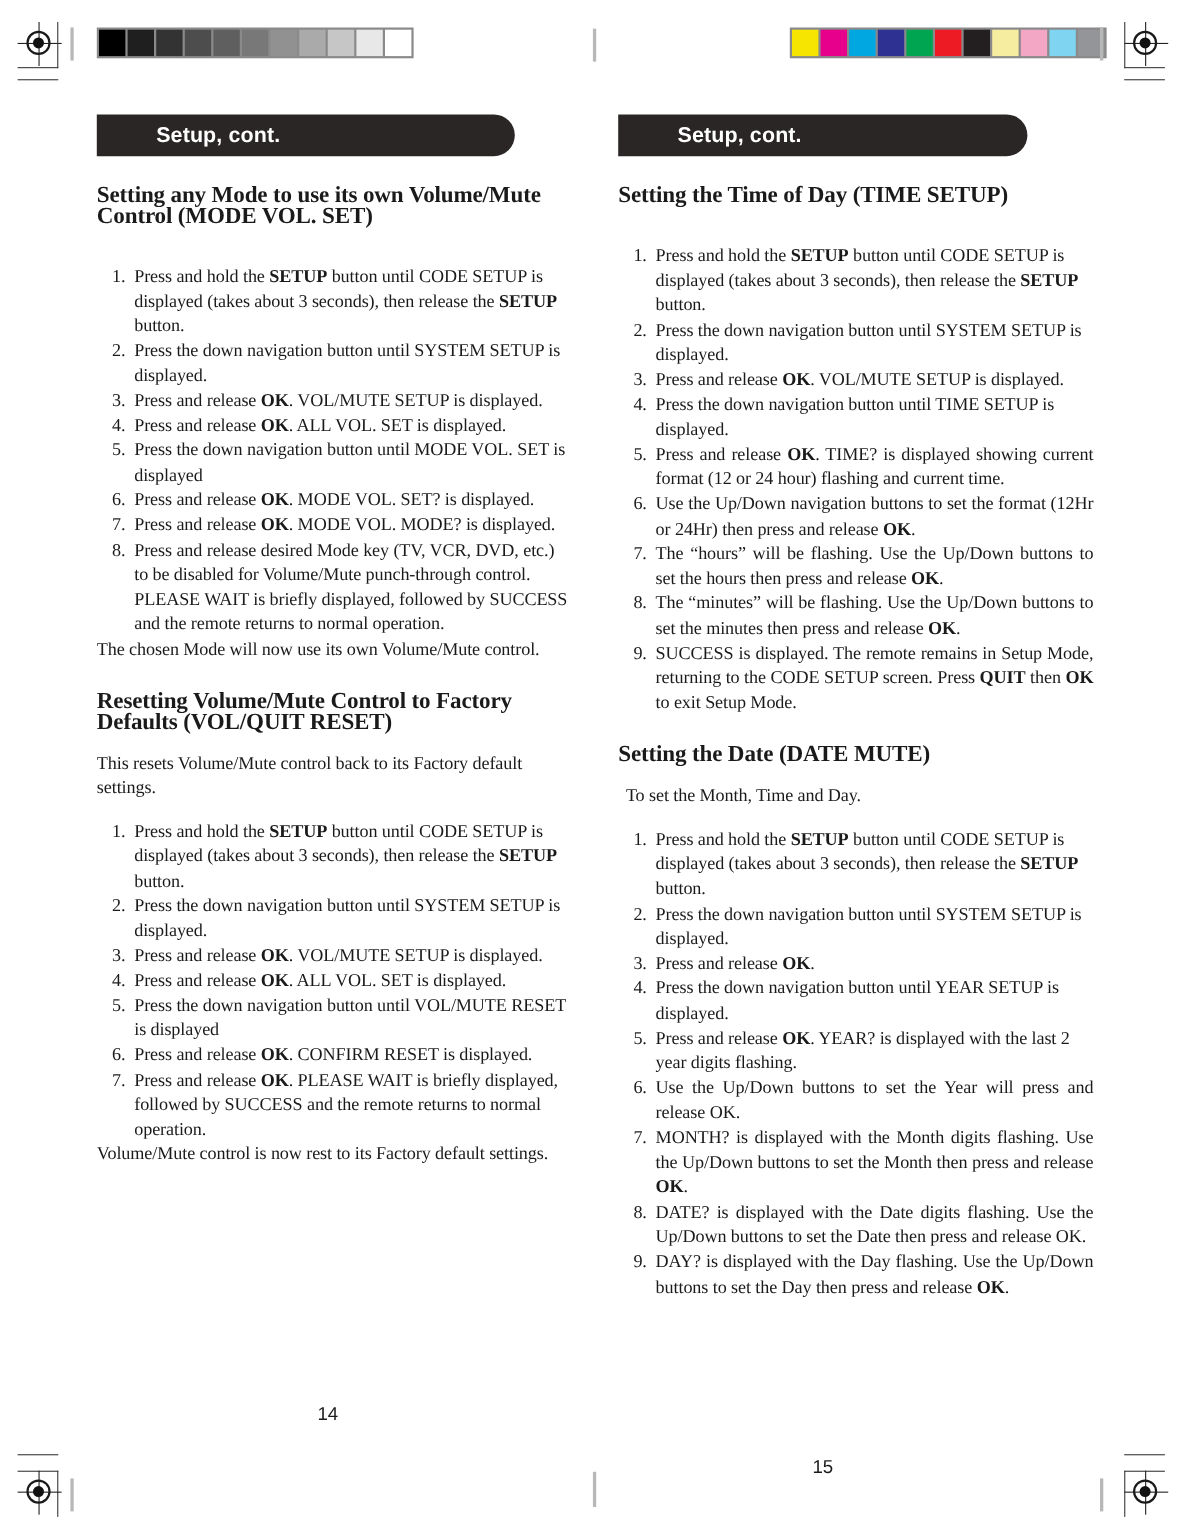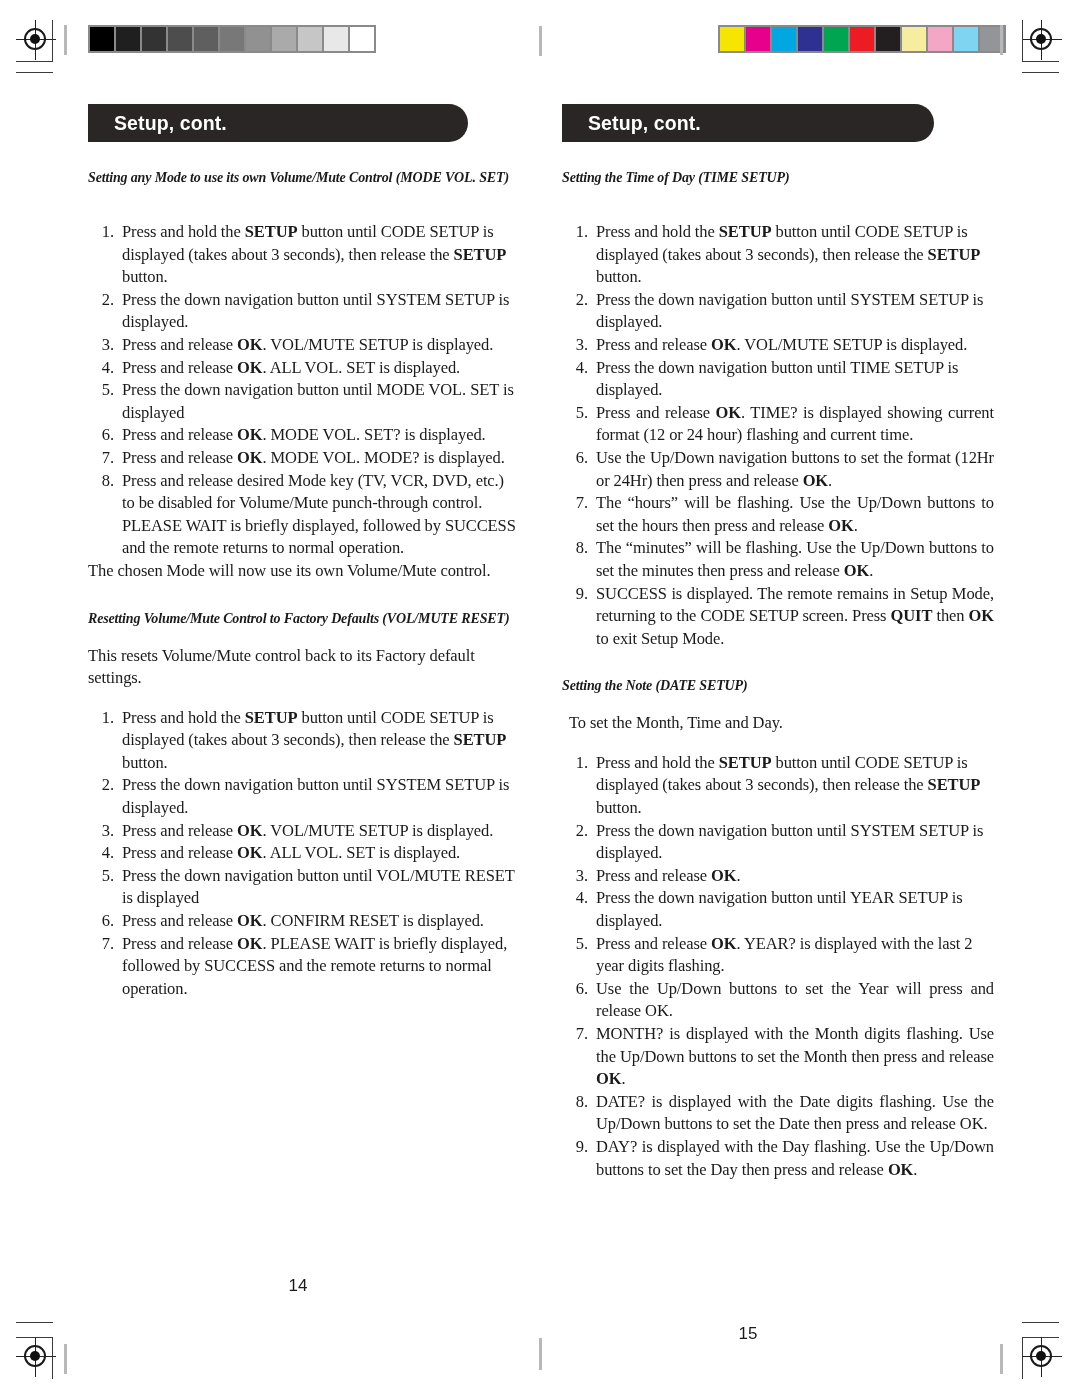--- a/index.html
+++ b/index.html
@@ -105,29 +105,29 @@
     box-sizing: border-box;
   }
   .page-left .banner  { width: 380px; }
   .page-right .banner { width: 372px; }
   .banner-title {
     color: #ffffff;
     font-family: "Liberation Sans", "DejaVu Sans", sans-serif;
     font-weight: bold;
     font-size: 19.5px;
     letter-spacing: 0.1px;
+    margin-left: 28px;
   }
 
   .sec-head {
     font-weight: bold;
-    font-size: 14px;
+    font-size: 21px;
     line-height: 19px;
     margin: 0;
     letter-spacing: -0.15px;
-    font-style: italic;
   }
   .body-para {
     font-size: 16.5px;
     line-height: 22.6px;
     margin: 0;
     letter-spacing: -0.1px;
   }
   .body-para.justify { text-align: justify; }
 
   .steps {
@@ -287,21 +287,21 @@
       </li>
       <li>
         <span class="num">8.</span>
         <span class="txt">Press and release desired Mode key (TV, VCR, DVD, etc.) to be disabled for Volume/Mute punch-through control. PLEASE WAIT is briefly displayed, followed by SUCCESS and the remote returns to normal operation.</span>
       </li>
     </ol>
   <p class="body-para">The chosen Mode will now use its own Volume/Mute control.</p>
 
   <div class="spacer-lg"></div>
 
-  <h2 class="sec-head">Resetting Volume/Mute Control to Factory Defaults (VOL/MUTE RESET)</h2>
+  <h2 class="sec-head">Resetting Volume/Mute Control to Factory Defaults (VOL/QUIT RESET)</h2>
   <div class="spacer-md"></div>
   <p class="body-para">This resets Volume/Mute control back to its Factory default settings.</p>
   <div class="spacer-md"></div>
   <ol class="steps">
       <li>
         <span class="num">1.</span>
         <span class="txt">Press and hold the <b>SETUP</b> button until CODE SETUP is displayed (takes about 3 seconds), then release the <b>SETUP</b> button.</span>
       </li>
       <li>
         <span class="num">2.</span>
@@ -321,20 +321,21 @@
       </li>
       <li>
         <span class="num">6.</span>
         <span class="txt">Press and release <b>OK</b>.  CONFIRM RESET is displayed.</span>
       </li>
       <li>
         <span class="num">7.</span>
         <span class="txt">Press and release <b>OK</b>.  PLEASE WAIT is briefly displayed, followed by SUCCESS and the remote returns to normal operation.</span>
       </li>
     </ol>
+  <p class="body-para justify">Volume/Mute control is now rest to its Factory default settings.</p>
 </div>
 
 <div class="folio" style="left:268px; top:1276px;">14</div>
 
 <div class="page page-right">
   <div class="banner">
     <span class="banner-title">Setup, cont.</span>
   </div>
 
   <div class="spacer-lg"></div>
@@ -376,21 +377,21 @@
         <span class="txt">The “minutes” will be flashing.  Use the Up/Down buttons to set the minutes then press and release <b>OK</b>.</span>
       </li>
       <li class="justify">
         <span class="num">9.</span>
         <span class="txt">SUCCESS is displayed. The remote remains in Setup Mode, returning to the CODE SETUP screen. Press <b>QUIT</b> then <b>OK</b> to exit Setup Mode.</span>
       </li>
     </ol>
 
   <div class="spacer-lg"></div>
 
-  <h2 class="sec-head">Setting the Note (DATE SETUP)</h2>
+  <h2 class="sec-head">Setting the Date (DATE MUTE)</h2>
   <div class="spacer-md"></div>
   <p class="body-para" style="padding-left:7px;">To set the Month, Time and Day.</p>
   <div class="spacer-md"></div>
   <ol class="steps">
       <li>
         <span class="num">1.</span>
         <span class="txt">Press and hold the <b>SETUP</b> button until CODE SETUP is displayed (takes about 3 seconds), then release the <b>SETUP</b> button.</span>
       </li>
       <li>
         <span class="num">2.</span>

